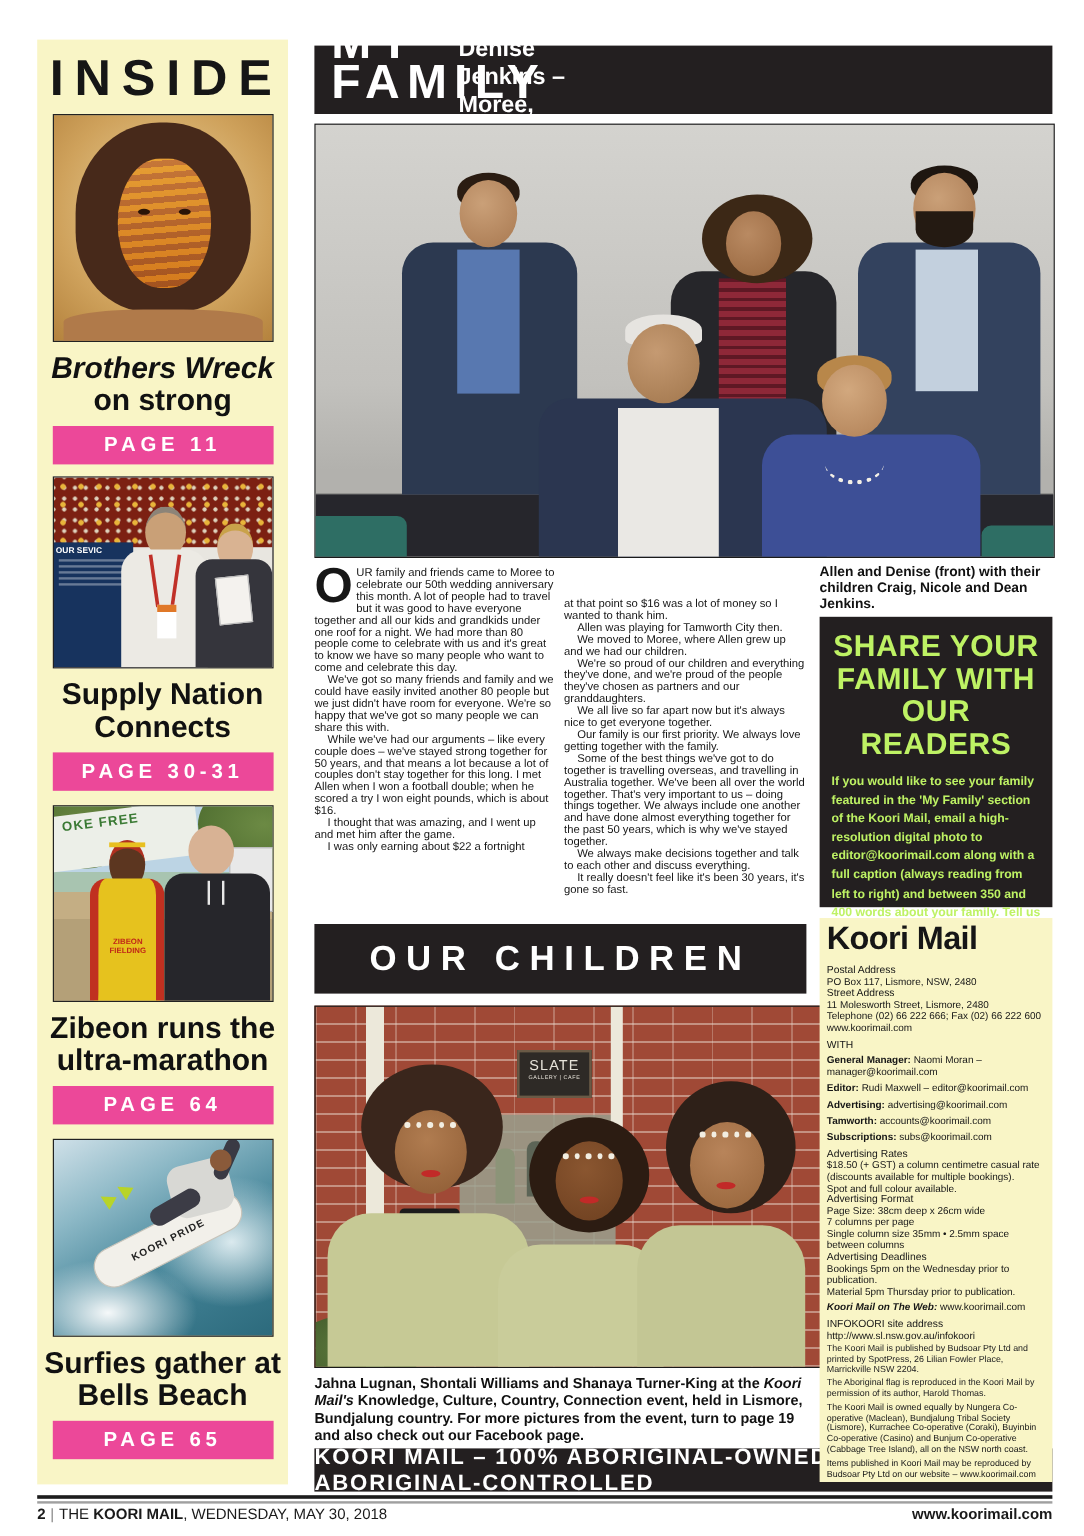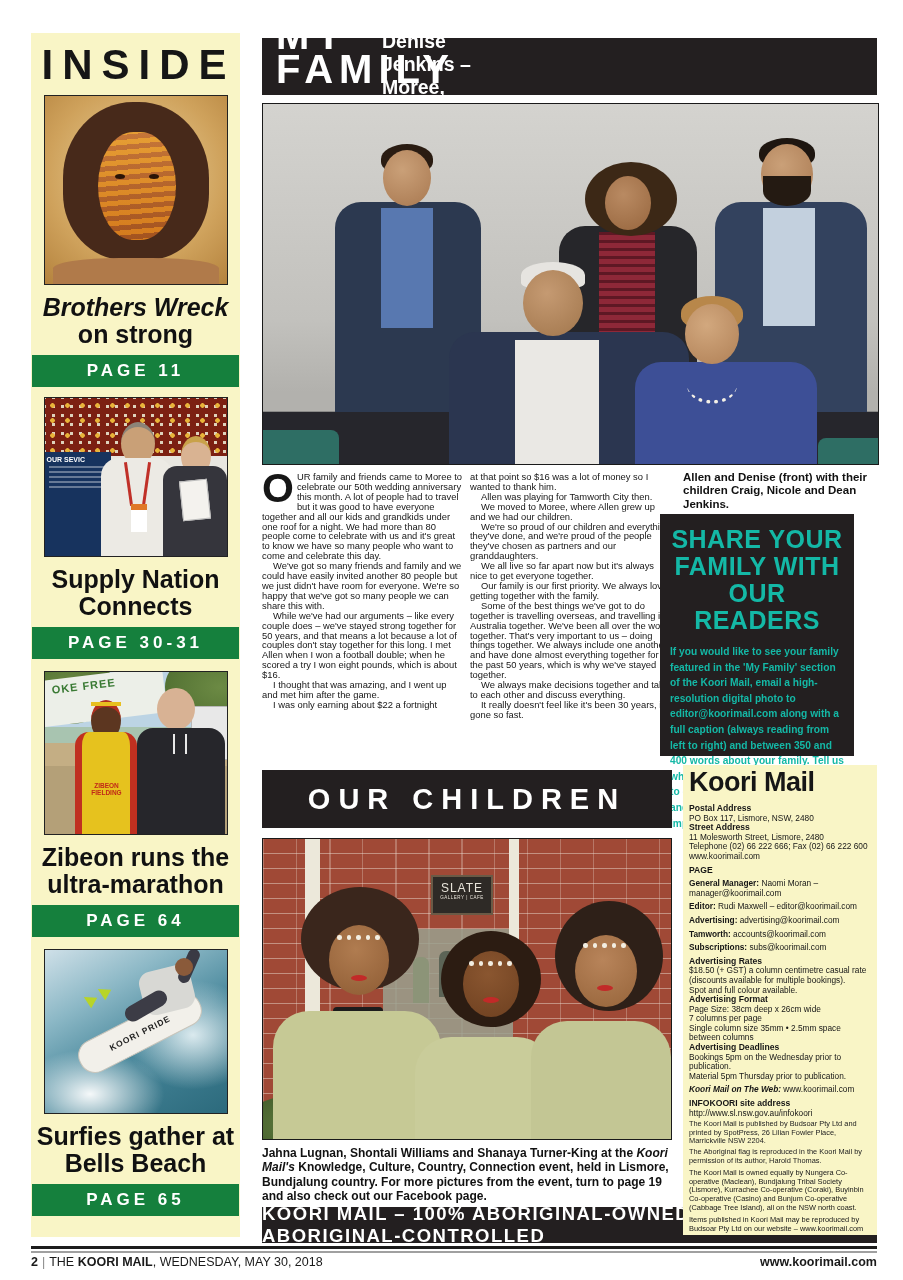--- a/index.html
+++ b/index.html
@@ -4,21 +4,21 @@
 <style>
   html,body{margin:0;padding:0;}
   body{width:903px;height:1280px;background:#fff;font-family:"Liberation Sans",sans-serif;color:#1a1a1a;position:relative;overflow:hidden;}
 
   
   #sidebar{left:31px;top:33px;width:209px;height:1204px;background:#f9f5c6;position:absolute;}
   .inside-title{font-size:42px;font-weight:bold;letter-spacing:9px;text-align:center;padding:8px 0 6px 6px;color:#161616;}
   .sb-photo{width:182px;margin:0 auto;border:1px solid #222;position:relative;overflow:hidden;background:#ccc;}
   .sb-title{font-size:25px;font-weight:bold;text-align:center;line-height:1.06;margin:9px 4px 8px;color:#111;}
   .sb-title .it{font-style:italic;}
-  .page-bar{background:#15803d;color:#fff;font-weight:bold;font-size:17px;letter-spacing:4px;text-align:center;padding:6px 0;width:207px;margin:0 auto;}
+  .page-bar{background:#ec4899;color:#fff;font-weight:bold;font-size:17px;letter-spacing:4px;text-align:center;padding:6px 0;width:184px;margin:0 auto;}
 
   
   .p1{height:188px;background:radial-gradient(circle at 50% 42%,#ecd49e,#cfa25c 62%,#b4823d);}
   .p1 .hair{position:absolute;left:18px;top:6px;width:146px;height:158px;background:#47291a;border-radius:48% 48% 42% 42%;}
   .p1 .face{position:absolute;left:53px;top:36px;width:78px;height:108px;border-radius:50%/55%;background:linear-gradient(#cd8d4b,#a96229),repeating-linear-gradient(175deg,rgba(255,166,51,.5) 0 5px,rgba(112,56,16,.28) 5px 10px);background-blend-mode:overlay;}
   .p1 .eye{position:absolute;top:78px;width:10px;height:5px;background:#2a1407;border-radius:50%;}
   .p1 .e1{left:70px;} .p1 .e2{left:104px;}
   .p1 .shou{position:absolute;left:8px;bottom:0;width:166px;height:26px;background:#b07a4a;border-radius:40% 40% 0 0;}
 
   
@@ -103,34 +103,34 @@
   .fw .hair{left:418px;top:192px;width:62px;height:34px;background:#b8874a;}
   .fw .head{left:422px;top:200px;width:54px;height:60px;background:radial-gradient(circle at 40% 35%,#d2a87e,#b08056);}
   .fw .torso{left:372px;top:258px;width:182px;height:102px;background:#3d4f96;}
   .fw .pearl{position:absolute;left:424px;top:262px;width:50px;height:34px;border:0;border-bottom:4px dotted #f4f0e6;border-radius:50%;}
 
   .photo-caption{position:absolute;font-weight:bold;font-size:11.5px;line-height:1.16;color:#111;}
   #fam-caption{left:683px;top:471px;width:192px;}
 
   
   .article-col{position:absolute;top:472px;width:201px;font-size:9.4px;line-height:9.9px;text-align:left;color:#161616;}
-  #col1{left:262px;} #col2{left:470px;}
+  #col1{left:262px;} #col2{left:470px;margin-top:26px;}
   .article-col p{margin:0;text-indent:11px;}
   .article-col p.lead{text-indent:0;}
   #col2 p:first-child{text-indent:0;}
   .dropcap{float:left;font-size:41px;line-height:30px;font-weight:bold;margin:1px 3px 0 0;}
 
   
-  #share-box{left:660px;top:514px;width:194px;height:242px;position:absolute;background:#231f20;color:#14b8a6;box-sizing:border-box;padding:12px 10px 0;}
+  #share-box{left:683px;top:514px;width:194px;height:242px;position:absolute;background:#231f20;color:#bef264;box-sizing:border-box;padding:12px 10px 0;}
   #share-box .sh-title{font-size:25px;font-weight:bold;text-align:center;line-height:1.08;letter-spacing:.5px;}
   #share-box .sh-body{font-size:10.2px;font-weight:bold;line-height:15.6px;margin-top:10px;}
 
   
   #children-banner{left:262px;top:770px;width:410px;height:58px;display:flex;align-items:center;justify-content:center;font-size:29px;font-weight:bold;letter-spacing:8px;}
-  #children-photo{left:262px;top:838px;width:408px;height:300px;position:absolute;border:1px solid #1a1a1a;overflow:hidden;background:#a04936;background-image:repeating-linear-gradient(0deg,rgba(232,216,204,.5) 0 1.5px,transparent 1.5px 15px),repeating-linear-gradient(90deg,rgba(232,216,204,.32) 0 1.5px,transparent 1.5px 33px);}
+  #children-photo{left:262px;top:838px;width:408px;height:300px;position:absolute;border:1px solid #1a1a1a;overflow:hidden;background:#a04936;background-image:repeating-linear-gradient(0deg,rgba(232,216,204,.5) 0 1.5px,transparent 1.5px 15px),repeating-linear-gradient(90deg,rgba(232,216,204,.32) 0 1.5px,transparent 1.5px 33px);padding-left:16px;}
   .post{position:absolute;background:#ece8da;}
   .post1{left:42px;top:0;width:15px;height:300px;} .post2{left:246px;top:0;width:10px;height:160px;}
   .doorway{position:absolute;left:120px;top:90px;width:130px;height:160px;background:#9aa08e;opacity:.85;}
   .bgfig{position:absolute;width:16px;height:46px;border-radius:7px 7px 0 0;background:#6e7468;}
   .bf1{left:150px;top:118px;background:#8c9478;} .bf2{left:176px;top:112px;background:#5c6456;} .bf3{left:210px;top:120px;background:#7a7468;}
   .slate{position:absolute;left:168px;top:36px;width:62px;height:40px;background:#2e2a26;color:#e8e4da;text-align:center;border:2px solid #6a5a46;box-sizing:border-box;}
   .slate .s1{font-size:12px;letter-spacing:1px;margin-top:4px;}
   .slate .s2{font-size:4.5px;letter-spacing:.5px;}
   .foliage{position:absolute;left:-20px;bottom:-16px;width:110px;height:60px;border-radius:50%;background:radial-gradient(#5c7a3c,#41582a);}
   .girl .ghair{position:absolute;border-radius:50%;background:#33221a;}
@@ -155,21 +155,21 @@
 
   #children-caption{left:262px;top:1146px;width:410px;font-size:12px;line-height:14.4px;}
   #children-caption .it{font-style:italic;}
 
   #ownership-banner{left:262px;top:1207px;width:615px;height:36px;display:flex;align-items:center;justify-content:center;font-size:18.5px;font-weight:bold;letter-spacing:1.5px;}
 
   
   #koori-info{left:683px;top:765px;width:194px;height:470px;position:absolute;background:#f9f5c6;box-sizing:border-box;padding:2px 6px;}
   .kr{font-size:8.3px;line-height:9.6px;color:#161616;}
   .kr-h1{font-size:27px;font-weight:bold;line-height:1;margin:2px 0 8px;letter-spacing:-.5px;}
-  .kr-bold{font-weight:bold;font-size:8.6px;}
+  .kr-bold{font-weight:normal;font-size:8.6px;}
   .kr-gap{margin-top:4px;}
   .kr-small{font-size:7.4px;line-height:8.6px;margin-top:2px;color:#222;}
   .kr-small-bold{font-size:7.4px;line-height:8.6px;font-weight:normal;}
   .kr-label b{font-weight:bold;}
   .kr-label-italic b{font-weight:bold;font-style:italic;}
 
   
   #footer-rule{left:31px;top:1246px;width:846px;position:absolute;border-top:3px solid #1c1c1c;}
   #footer-rule .grey{border-top:2px solid #a0a0a0;margin-top:2px;}
   #footer{left:31px;top:1255px;width:846px;position:absolute;display:flex;justify-content:space-between;font-size:12.5px;}
@@ -380,21 +380,21 @@
 <div id="ownership-banner" class="black-banner">KOORI MAIL – 100% ABORIGINAL-OWNED 100% ABORIGINAL-CONTROLLED</div>
 
 <div id="koori-info">
     <div class="kr kr-h1">Koori Mail</div>
     <div class="kr kr-bold">Postal Address</div>
     <div class="kr kr-plain">PO Box 117, Lismore, NSW, 2480</div>
     <div class="kr kr-bold">Street Address</div>
     <div class="kr kr-plain">11 Molesworth Street, Lismore, 2480</div>
     <div class="kr kr-plain">Telephone (02) 66 222 666;  Fax (02) 66 222 600</div>
     <div class="kr kr-plain">www.koorimail.com</div>
-    <div class="kr kr-bold kr-gap">PAGE</div>
+    <div class="kr kr-bold kr-gap">WITH</div>
     <div class="kr kr-label kr-gap"><b>General Manager:</b> Naomi Moran – manager@koorimail.com</div>
     <div class="kr kr-label kr-gap"><b>Editor:</b> Rudi Maxwell – editor@koorimail.com</div>
     <div class="kr kr-label kr-gap"><b>Advertising:</b> advertising@koorimail.com</div>
     <div class="kr kr-label kr-gap"><b>Tamworth:</b> accounts@koorimail.com</div>
     <div class="kr kr-label kr-gap"><b>Subscriptions:</b> subs@koorimail.com</div>
     <div class="kr kr-bold kr-gap">Advertising Rates</div>
     <div class="kr kr-plain">$18.50 (+ GST) a column centimetre casual rate (discounts available for multiple bookings).</div>
     <div class="kr kr-plain">Spot and full colour available.</div>
     <div class="kr kr-bold">Advertising Format</div>
     <div class="kr kr-plain">Page Size: 38cm deep x 26cm wide</div>

